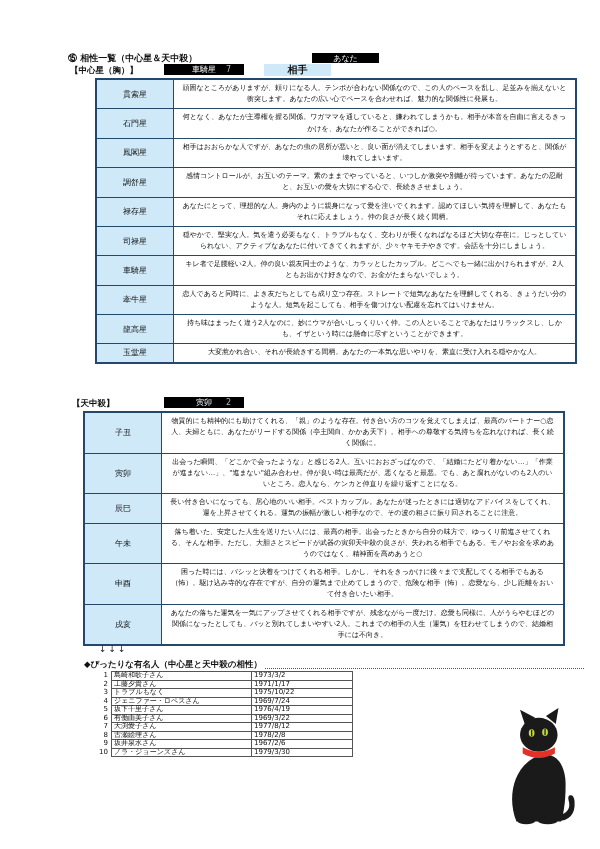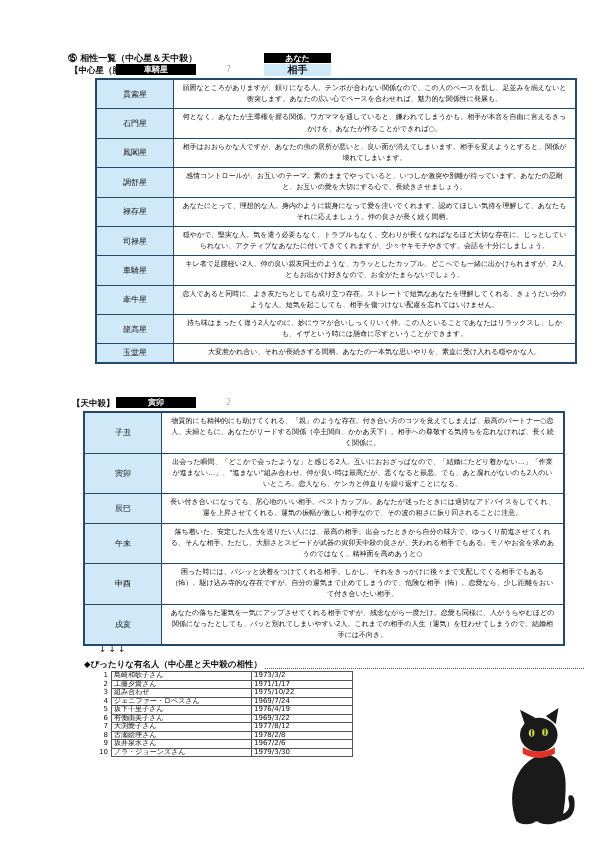--- a/index.html
+++ b/index.html
@@ -9,22 +9,22 @@
     background:#fff;
     font-family:"DejaVu Sans","Liberation Sans",sans-serif;
     color:#111;
     overflow:hidden;
   }
   .abs{position:absolute;}
   .title{font-size:9px;font-weight:bold;letter-spacing:0;}
   .section-label{font-size:8.5px;font-weight:bold;}
   .badge-black{
     background:var(--badge-black,#000);color:#fff;
-    font-size:8px;font-weight:bold;text-align:left;
-    display:flex;align-items:center;justify-content:center;
+    font-size:8px;font-weight:normal;text-align:left;
+    display:flex;align-items:center;justify-content:center;margin-left:48px;
   }
   .badge-blue{
     background:var(--accent-blue,#cfe9f8);color:#111;
     font-size:10px;font-weight:bold;text-align:left;
     display:flex;align-items:center;justify-content:center;
   }
   .gray-num{font-size:8px;color:var(--muted-gray,#b3b3b3);}
   table.compat{
     border-collapse:collapse;
     width:482px;
@@ -173,21 +173,21 @@
         <td class="name">島崎和歌子さん</td>
         <td class="date">1973/3/2</td>
       </tr>
       <tr>
         <td class="no">2</td>
         <td class="name">工藤夕貴さん</td>
         <td class="date">1971/1/17</td>
       </tr>
       <tr>
         <td class="no">3</td>
-        <td class="name">組み合わせ</td>
+        <td class="name">トラブルもなく</td>
         <td class="date">1975/10/22</td>
       </tr>
       <tr>
         <td class="no">4</td>
         <td class="name">ジェニファー・ロペスさん</td>
         <td class="date">1969/7/24</td>
       </tr>
       <tr>
         <td class="no">5</td>
         <td class="name">坂下千里子さん</td>

